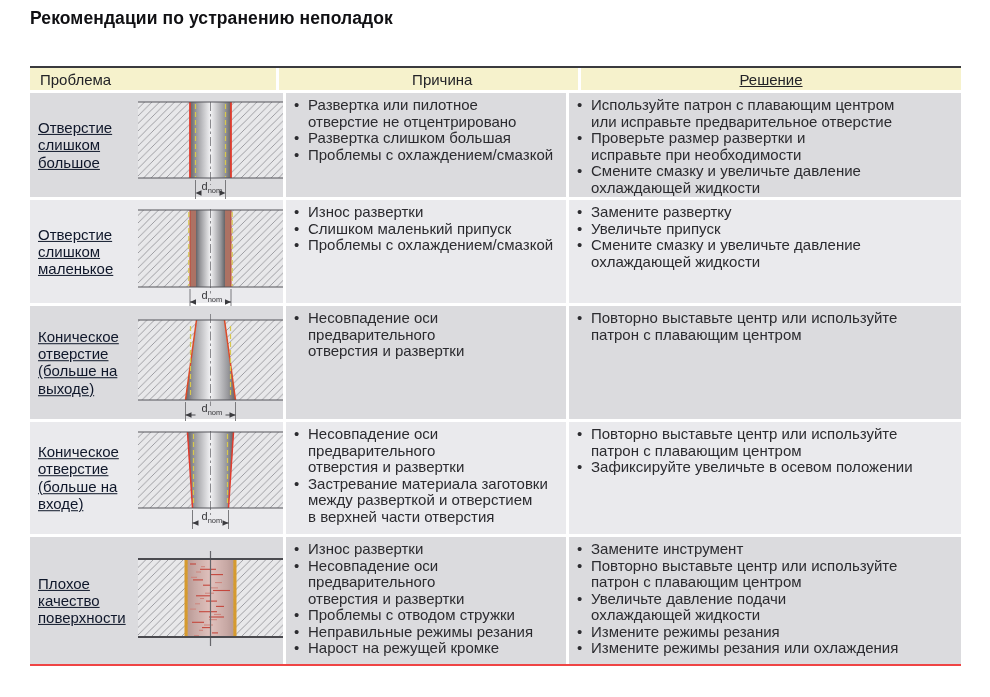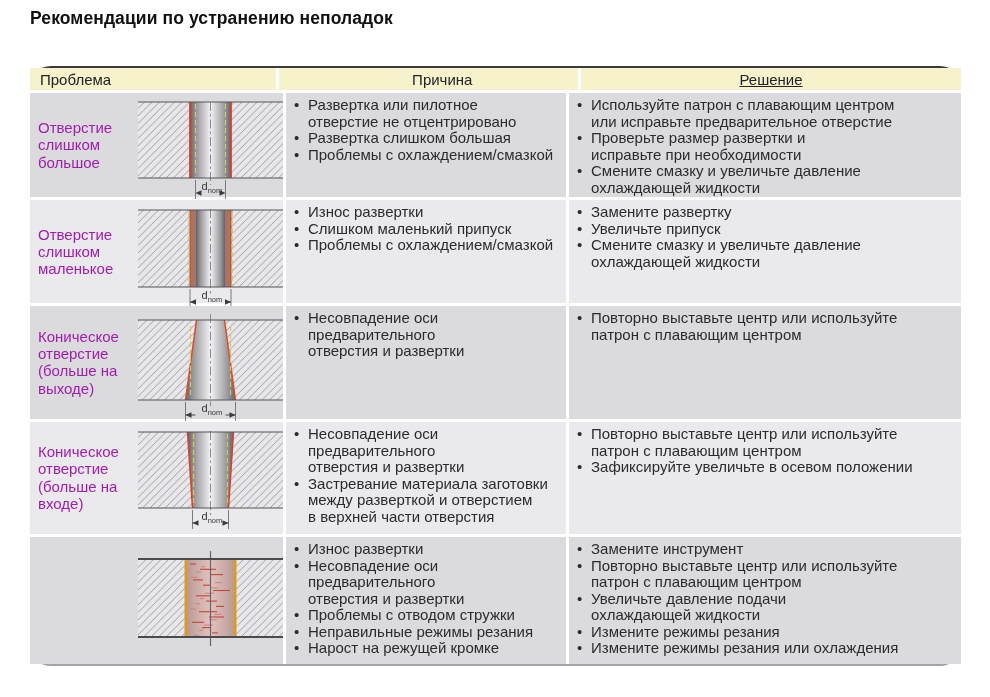--- a/index.html
+++ b/index.html
@@ -1,31 +1,31 @@
 <!DOCTYPE html>
 <html><head>
 <meta charset="utf-8">
 <style>
   html,body{margin:0;padding:0;background:#fff;}
   body{width:990px;height:697px;font-family:"Liberation Sans","DejaVu Sans",sans-serif;}
   .page{position:relative;width:990px;height:697px;background:#fff;overflow:hidden;}
   .title{position:absolute;left:30px;top:8px;font-size:17.5px;font-weight:700;color:#101013;letter-spacing:.1px;}
-  .ttable{position:absolute;left:30px;top:66px;width:931px;border-top:2.5px solid #3A3A3E;border-bottom:2px solid #a3a3a3;background:#fff;border-radius:21px;}
+  .ttable{position:absolute;left:30px;top:66px;width:931px;border-top:2.5px solid #3A3A3E;border-bottom:2px solid #ef4444;background:#fff;}
   .thead{display:flex;gap:3px;height:22px;}
   .hc{background:#F6F2CC;display:flex;align-items:center;font-size:15px;color:#232327;}
   .hc1{width:253px;padding-left:10px;box-sizing:border-box;}
   .hc2{width:280px;justify-content:center;padding-left:28px;}
   .hc3{width:392px;justify-content:center;text-decoration:underline;}
   .trow{display:flex;gap:3px;margin-top:3px;}
   .c1{width:253px;position:relative;flex:none;}
   .c2{width:280px;flex:none;box-sizing:border-box;padding:4px 2px 0 8px;}
   .c3{width:392px;flex:none;box-sizing:border-box;padding:4px 2px 0 8px;}
   .dark{background:#DBDBDE;}
   .light{background:#EAEAED;}
-  .plabel{position:absolute;left:8px;top:50%;transform:translateY(-50%);font-size:15px;line-height:1.16;color:#a21caf;white-space:pre-line;}
+  .plabel{position:absolute;left:8px;top:50%;transform:translateY(-50%);font-size:15px;line-height:1.16;color:#0f172a;white-space:pre-line;text-decoration:underline;}
   .illus{position:absolute;left:108px;top:8px;line-height:0;}
   .bi{display:flex;font-size:15px;line-height:1.1;color:#2B2B2F;}
   .bd{flex:0 0 14px;}
   .bt{flex:1;white-space:pre-line;}
 </style>
 </head>
 <body>
 
 <svg width="0" height="0" style="position:absolute" aria-hidden="true">
   <defs>
@@ -252,20 +252,23 @@
 патрон с плавающим центром</span>
             </div>
             <div class="bi">
               <span class="bd">•</span>
               <span class="bt">Зафиксируйте увеличьте в осевом положении</span>
             </div>
           </div>
         </div>
         <div class="trow" style="height: 127px;">
           <div class="c1 dark">
+            <div class="plabel">Плохое
+качество
+поверхности</div>
             <div class="illus"><svg width="145" height="127" viewBox="0 0 145 127">
                 <rect x="0" y="14" width="145" height="78" fill="url(#hatch)"></rect>
                 <rect x="49.5" y="14" width="46" height="78" fill="url(#holeGrad)"></rect>
                 <rect x="49.5" y="14" width="46" height="78" fill="#D9AEA7" opacity="0.72"></rect>
                 <line x1="52" y1="19" x2="58" y2="19" stroke="#C4463C" stroke-width="1.1"></line>
                 <line x1="63" y1="21.7" x2="67" y2="21.7" stroke="#CE837B" stroke-width="1"></line>
                 <line x1="62" y1="24.3" x2="78" y2="24.3" stroke="#C4463C" stroke-width="1.1"></line>
                 <line x1="58" y1="27" x2="63" y2="27" stroke="#CE837B" stroke-width="1"></line>
                 <line x1="72" y1="29.6" x2="85" y2="29.6" stroke="#C4463C" stroke-width="1.1"></line>
                 <line x1="53" y1="32.300000000000004" x2="59" y2="32.300000000000004" stroke="#CE837B" stroke-width="1"></line>

